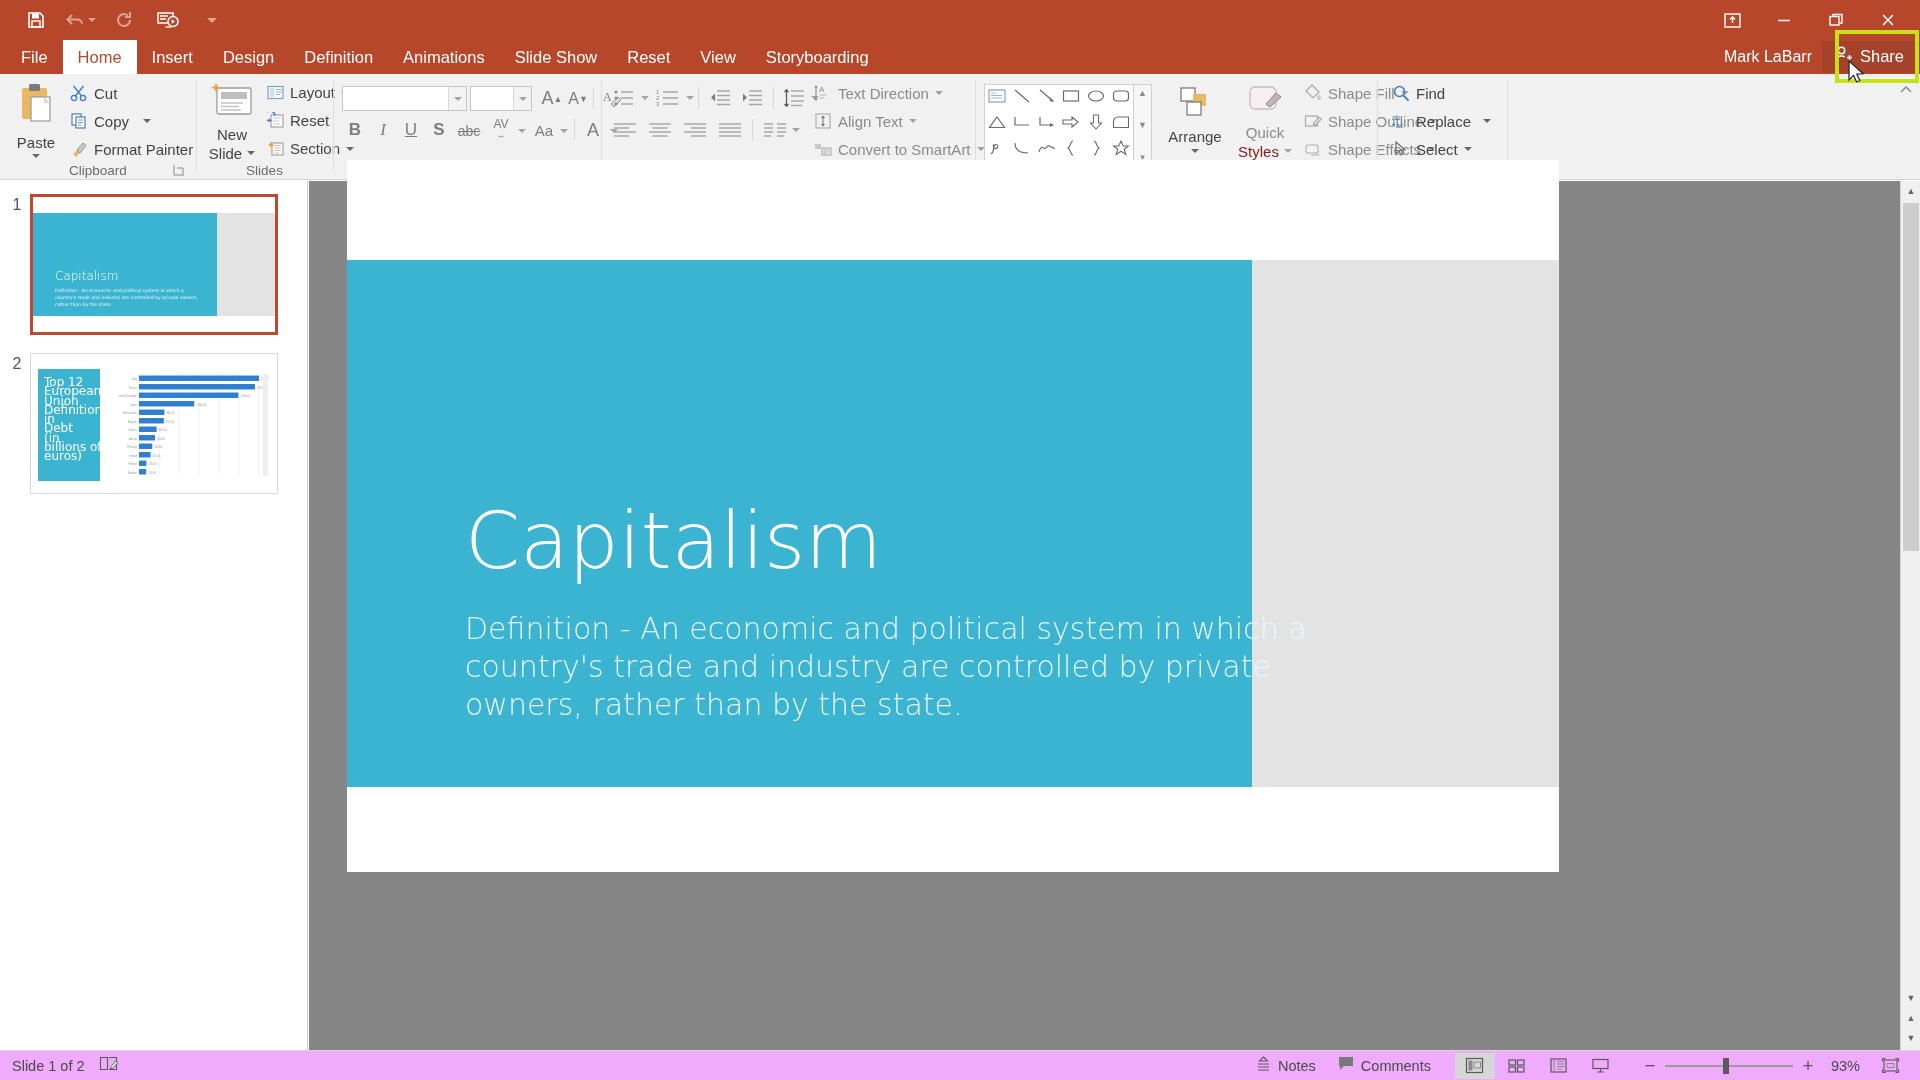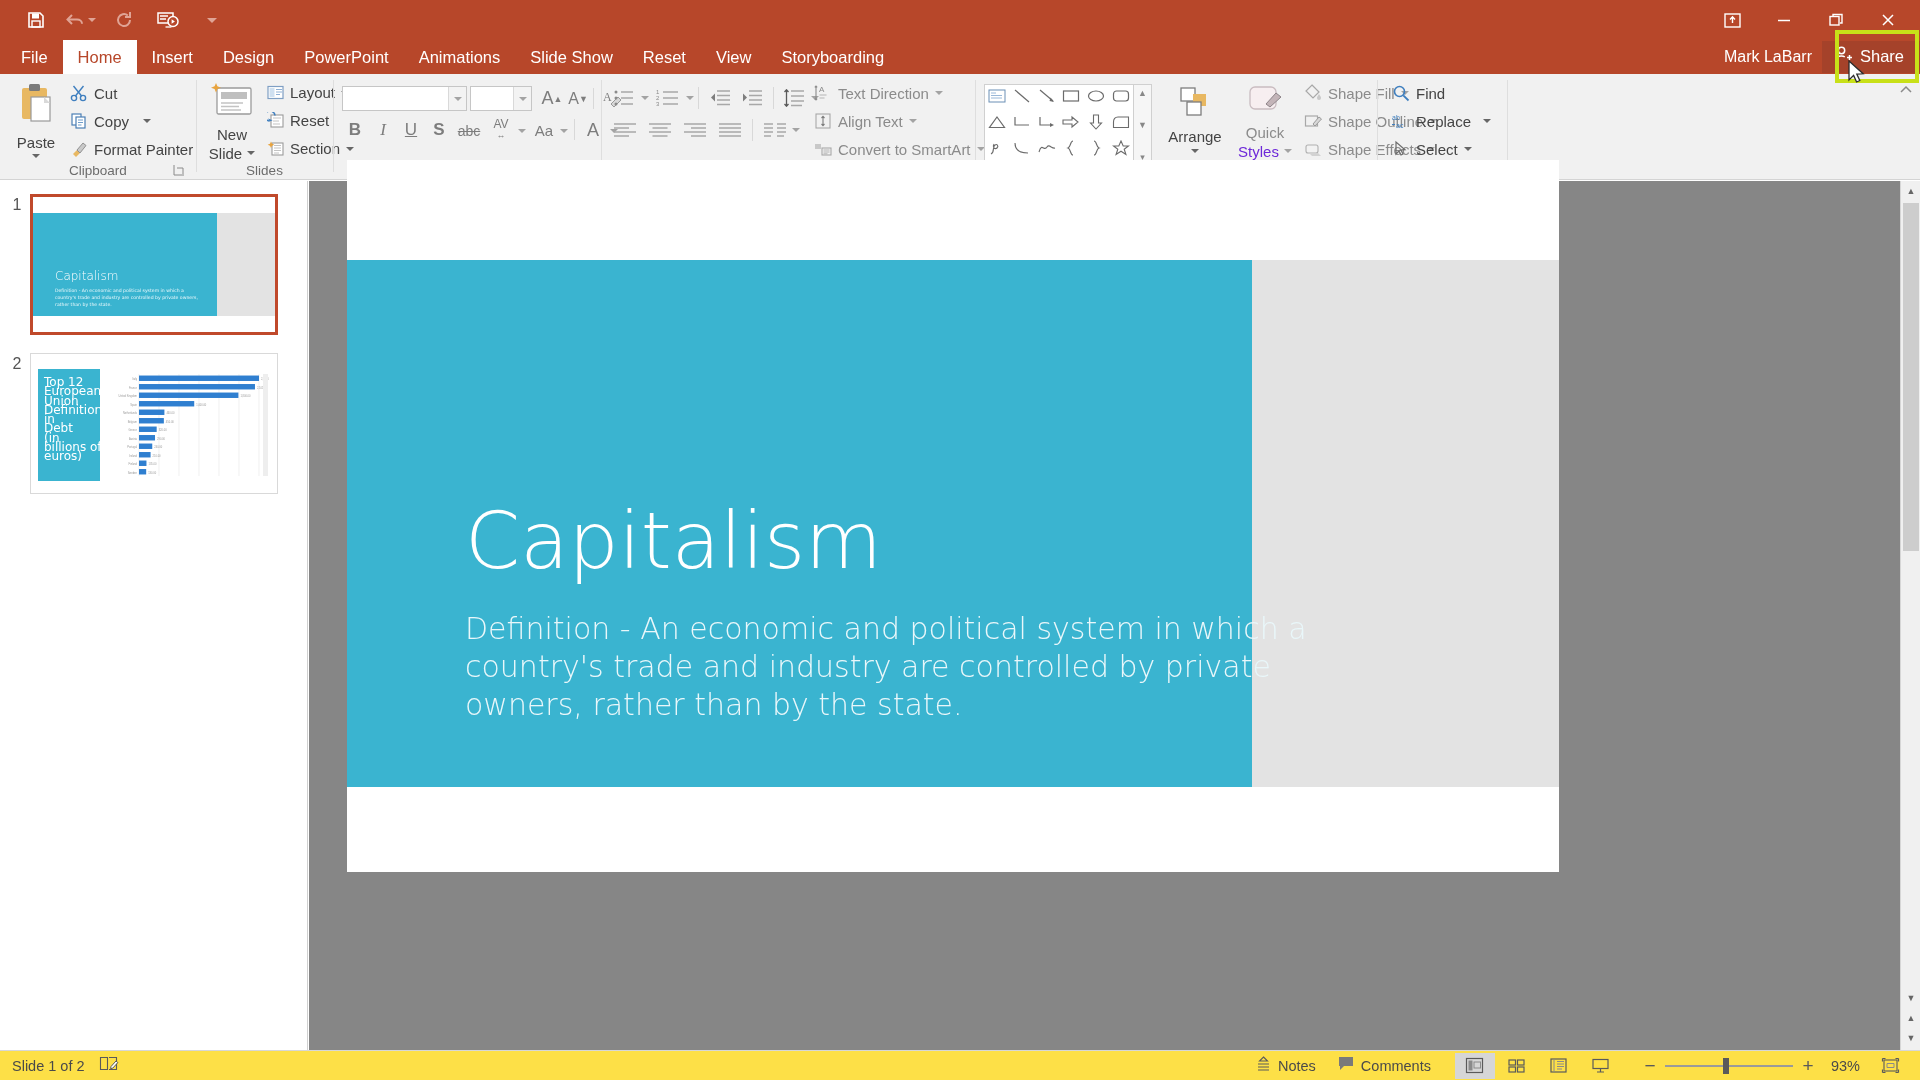--- a/index.html
+++ b/index.html
@@ -164,21 +164,21 @@
     background: #f0f0f0; display: flex; align-items: center;
     justify-content: center; color: #666; font-size: 9px;
   }
   .vscroll .thumbbar {
     position: absolute; left: 2px; width: 16px; background: #cdcdcd;
   }
 
   
   .statusbar {
     position: absolute; bottom: 0; left: 0; width: 1920px; height: 30px;
-    background: #fde047; border-top: 1px solid #d7d7d7;
+    background: #f0abfc; border-top: 1px solid #d7d7d7;
     display: flex; align-items: center;
   }
   .status-left { display: flex; align-items: center; gap: 14px; padding-left: 12px; }
   .status-right { margin-left: auto; display: flex; align-items: center;
                   gap: 2px; padding-right: 10px; }
   .st-txt { font-size: 14.5px; color: #4a4a4a; }
   .st-btn { display: flex; align-items: center; gap: 6px; padding: 0 10px;
             height: 26px; color: #4a4a4a; font-size: 14.5px; }
   .viewbtn { width: 40px; height: 26px; display: flex; align-items: center;
              justify-content: center; color: #5a5a5a; }
@@ -251,21 +251,21 @@
         </svg>
     </div>
   </div>
 </div>
 
 <div class="tabrow">
   <div class="tab">File</div>
   <div class="tab active">Home</div>
   <div class="tab">Insert</div>
   <div class="tab">Design</div>
-  <div class="tab">PowerPoint</div>
+  <div class="tab">Definition</div>
   <div class="tab">Animations</div>
   <div class="tab">Slide Show</div>
   <div class="tab">Reset</div>
   <div class="tab">View</div>
   <div class="tab">Storyboarding</div>
   <div class="user-area">
     <span class="username">Mark LaBarr</span>
     <div class="share-btn">
       <span>
         <svg width="19" height="19" viewBox="0 0 19 19">
@@ -630,21 +630,21 @@
 
     <div class="bigbtn" style="position:absolute;left:258px;top:10px;width:62px">
       <span>
         <svg width="42" height="34" viewBox="0 0 42 34">
           <rect x="6" y="3" width="26" height="22" rx="5" fill="#f7eef0" stroke="#c9bcc0" stroke-width="1.3"></rect>
           <path d="M22 20l10-11 5 4-11 10z" fill="#c3b4b8" stroke="#8e8489" stroke-width="1"></path>
         </svg>
       </span>
       <span class="t gray" style="color:#8b8b8b">Quick</span>
       <span class="cmd" style="gap:5px">
-        <span class="t" style="color:#6d28d9">Styles</span>
+        <span class="t" style="color:#7f1d1d">Styles</span>
         <span class="caret gray"></span>
       </span>
     </div>
 
     <div class="cmd" style="position:absolute;left:328px;top:10px">
       <span class="ficon">
         <svg width="18" height="18" viewBox="0 0 18 18">
             <path d="M8 1l7 7-6 6-7-7z" fill="none" stroke="#a8a8a8" stroke-width="1.2"></path>
             <path d="M15 10c1.5 2.2 2 3 2 4a2 2 0 0 1-4 0c0-1 .5-1.8 2-4z" fill="#c9c9c9"></path>
           </svg>

